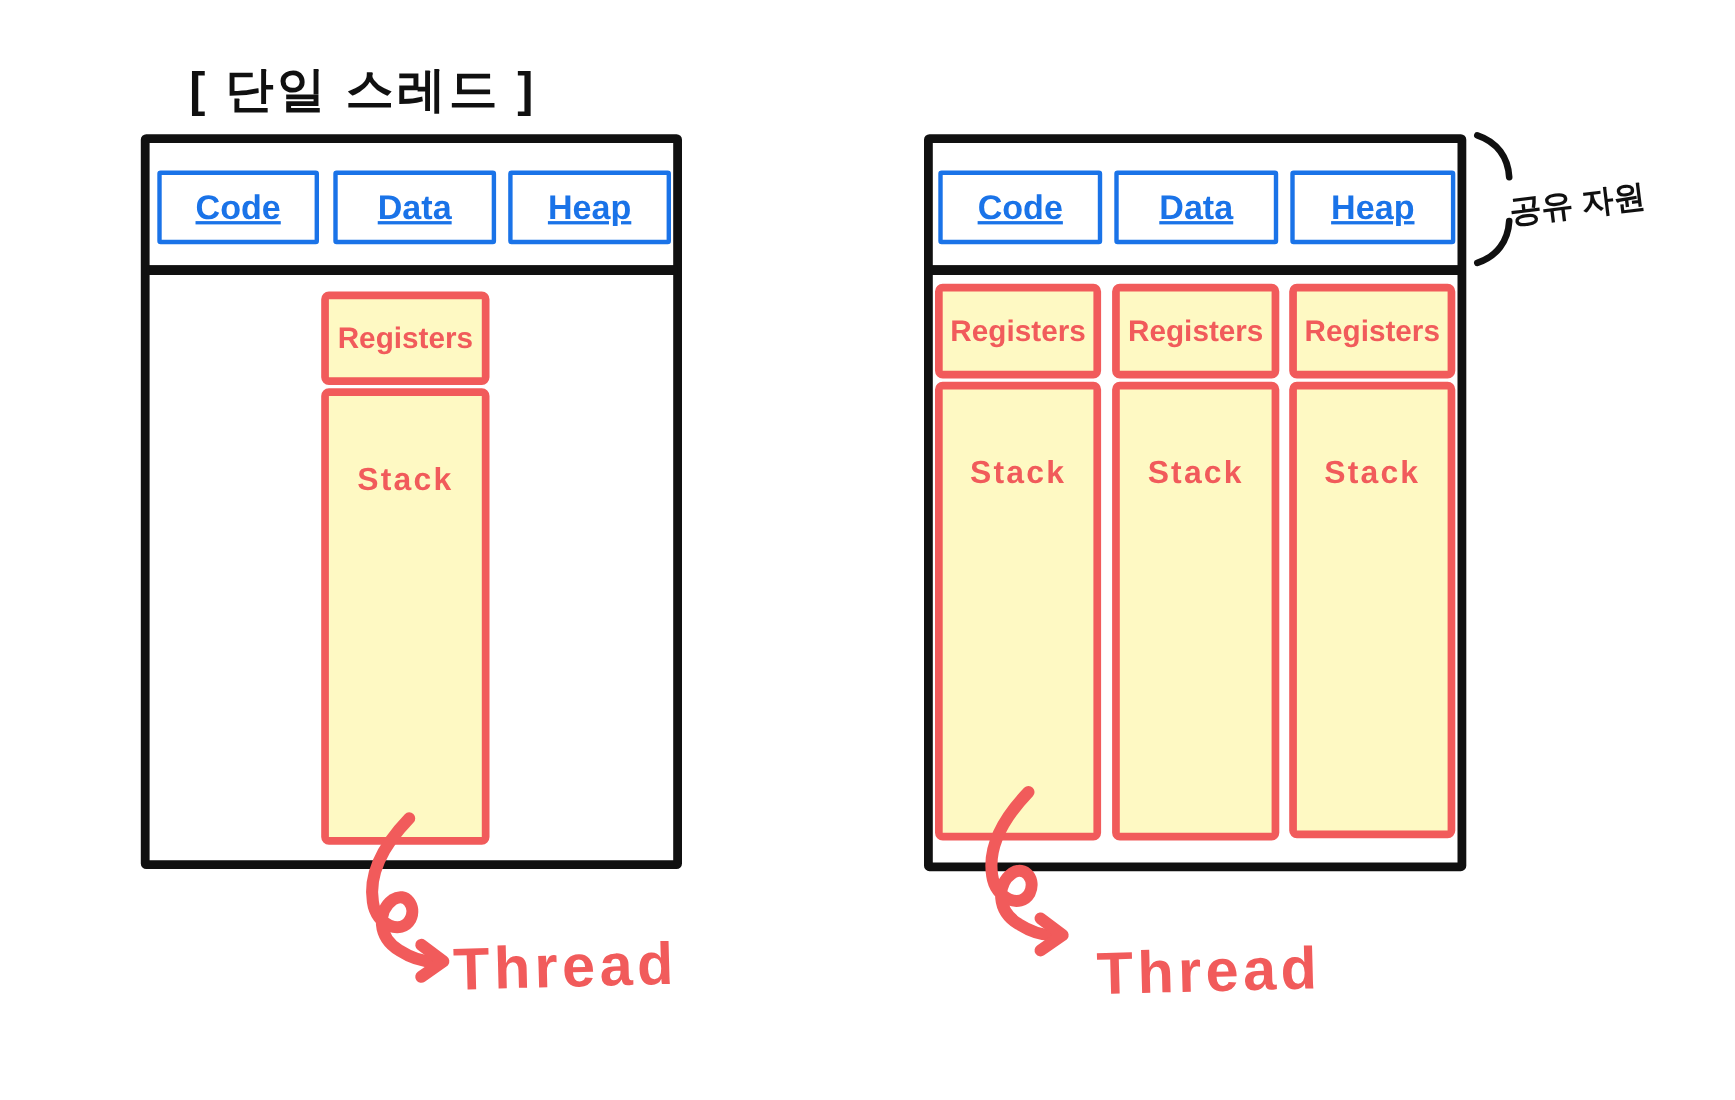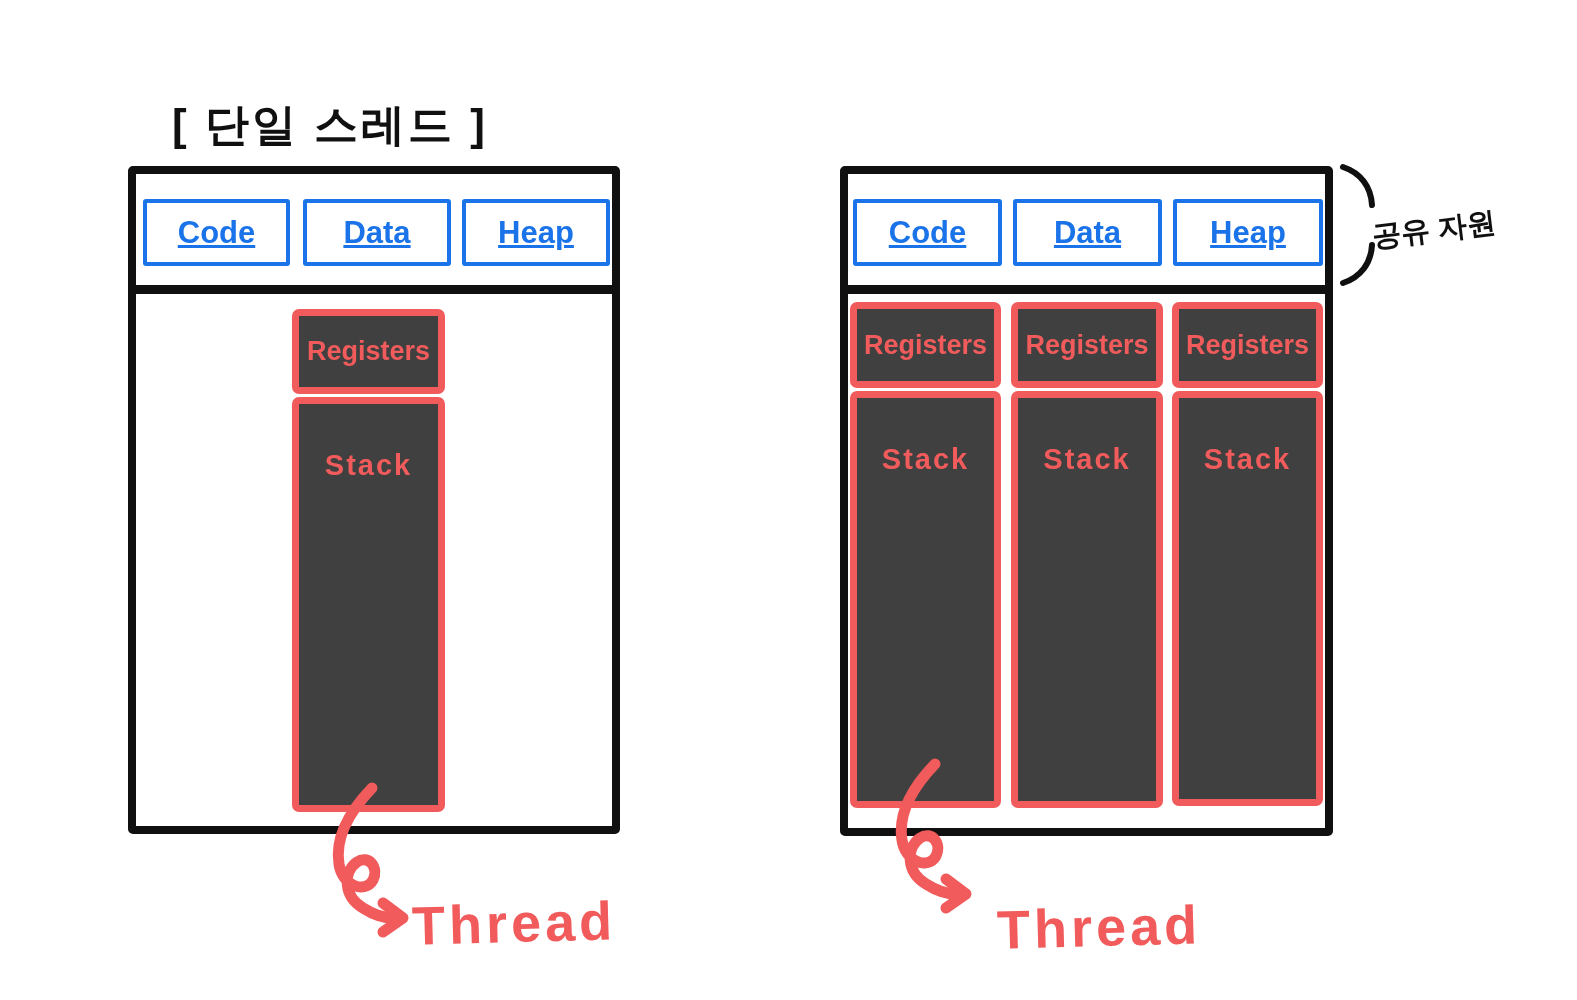--- a/index.html
+++ b/index.html
@@ -6,47 +6,47 @@
     --red:#F15B5B;
     --blue:#1A73E8;
     --ink:#101010;
   }
   *{margin:0;padding:0;box-sizing:border-box;}
   html,body{background:#ffffff;}
   body{
     font-family:"Liberation Sans","DejaVu Sans",sans-serif;
     width:1577px;height:1000px;position:relative;overflow:hidden;
   }
-  .canvas{position:absolute;left:0;top:0;width:1577px;height:944px;background:#fff;margin-top:44px;}
+  .canvas{position:absolute;left:0;top:0;width:1577px;height:944px;background:#fff;}
 
   .panel-title{
     position:absolute;text-align:center;color:var(--ink);
     font-size:44px;font-weight:700;letter-spacing:3px;white-space:nowrap;
   }
   .outer-box{
     position:absolute;border:8px solid var(--ink);border-radius:5px;background:#fff;
   }
   .divider{
     position:absolute;height:9px;background:var(--ink);
   }
   .seg-box{
     position:absolute;border:4px solid var(--blue);border-radius:3px;
     display:flex;align-items:center;justify-content:center;
     color:var(--blue);font-size:31px;font-weight:700;background:#fff;text-decoration:underline;
   }
   .red-box{
-    position:absolute;border:7px solid var(--red);border-radius:7px;background:#404040;
+    position:absolute;border:7px solid var(--red);border-radius:7px;background:#fef9c3;
     color:var(--red);font-weight:700;
   }
   .registers-box{
     display:flex;align-items:center;justify-content:center;font-size:27px;
   }
   .stack-box{
     display:flex;align-items:flex-start;justify-content:center;
-    padding-top:45px;font-size:29px;letter-spacing:2px;
+    padding-top:60px;font-size:29px;letter-spacing:2px;
   }
   .thread-label{
     position:absolute;color:var(--red);font-size:54px;font-weight:700;
     letter-spacing:4px;transform:rotate(-1.5deg);white-space:nowrap;
   }
   .note-label{
     position:absolute;color:var(--ink);font-size:29px;font-weight:700;
     transform:rotate(-7deg);white-space:nowrap;
   }
   svg{position:absolute;overflow:visible;}

